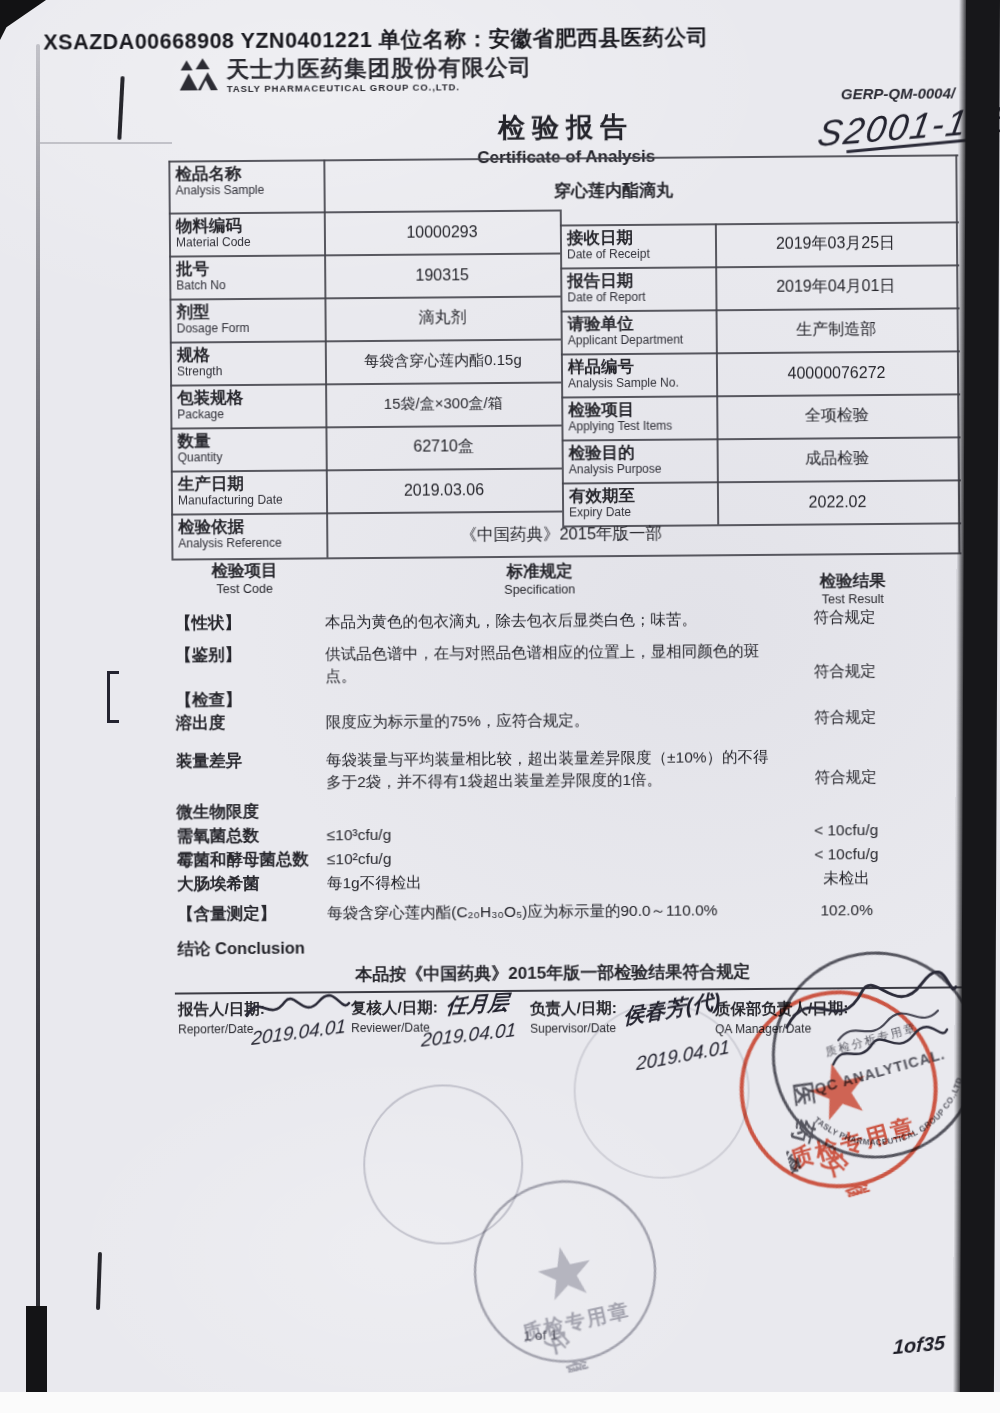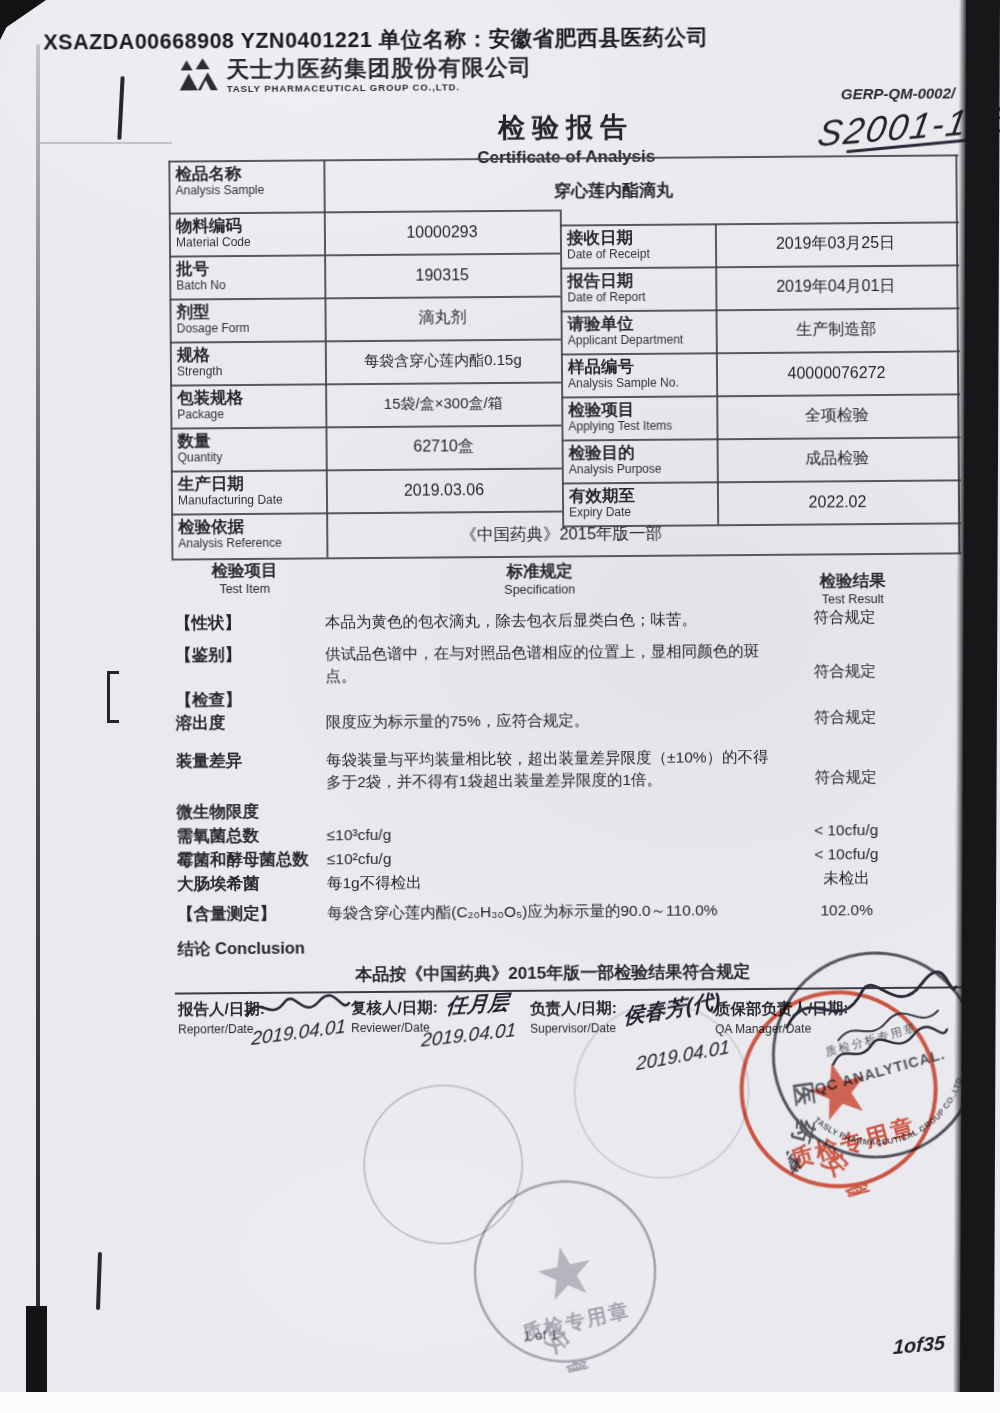--- a/index.html
+++ b/index.html
@@ -92,21 +92,21 @@
         <polygon points="29,14 39,32 19,32" fill="#2c2c34"></polygon>
         <polygon points="27,22 32,32 22,32" fill="#e9e9ee"></polygon>
       </svg>
     </span>
     <span>
       <div class="logo-cn">天士力医药集团股份有限公司</div>
       <div class="logo-en">TASLY PHARMACEUTICAL GROUP CO.,LTD.</div>
     </span>
   </div>
 
-  <div class="abs doccode">GERP-QM-0002/</div>
+  <div class="abs doccode">GERP-QM-0004/</div>
   <div class="abs hand hw-code">S2001-1352</div>
   <div class="abs hw-strike"></div>
 
   <div class="abs title">
     <div class="title-cn">检验报告</div>
     <div class="title-en">Certificate of Analysis</div>
   </div>
 
   <div class="hl" style="left:172px;top:158px;width:790px;"></div>
   <div class="hl" style="left:172px;top:556px;width:790px;"></div>
@@ -211,21 +211,21 @@
   <div class="cell val" style="left:718px;top:483px;width:241px;height:43px;">2022.02</div>
 
   <div class="cell lbl" style="left:172px;top:511px;width:155px;height:45px;">
     <div class="cn">检验依据</div>
     <div class="en">Analysis Reference</div>
   </div>
   <div class="cell val" style="left:327px;top:518px;width:470px;height:34px;font-size:16.5px;">《中国药典》2015年版一部</div>
 
   <div class="abs sechead" style="left:190px;top:558px;width:110px;">
     <div class="cn">检验项目</div>
-    <div class="en">Test Item</div>
+    <div class="en">Test Code</div>
   </div>
   <div class="abs sechead" style="left:455px;top:561px;width:170px;">
     <div class="cn">标准规定</div>
     <div class="en">Specification</div>
   </div>
   <div class="abs sechead" style="left:788px;top:573px;width:130px;">
     <div class="cn">检验结果</div>
     <div class="en">Test Result</div>
   </div>
 

